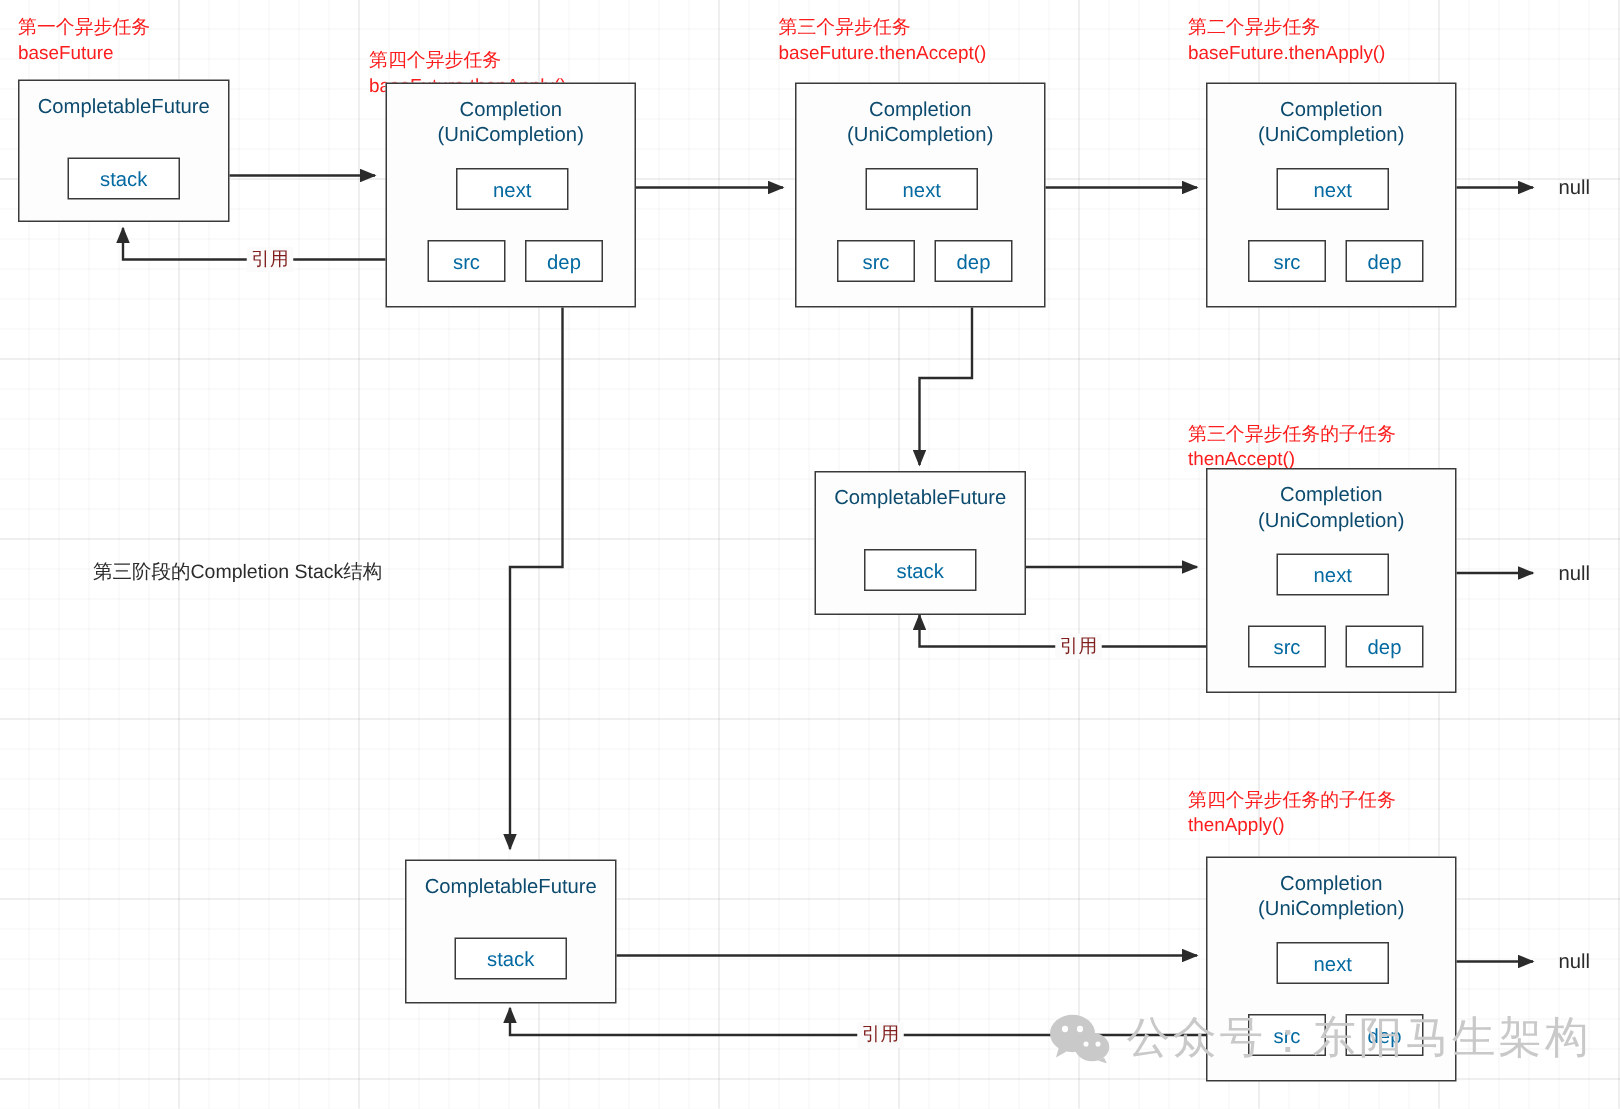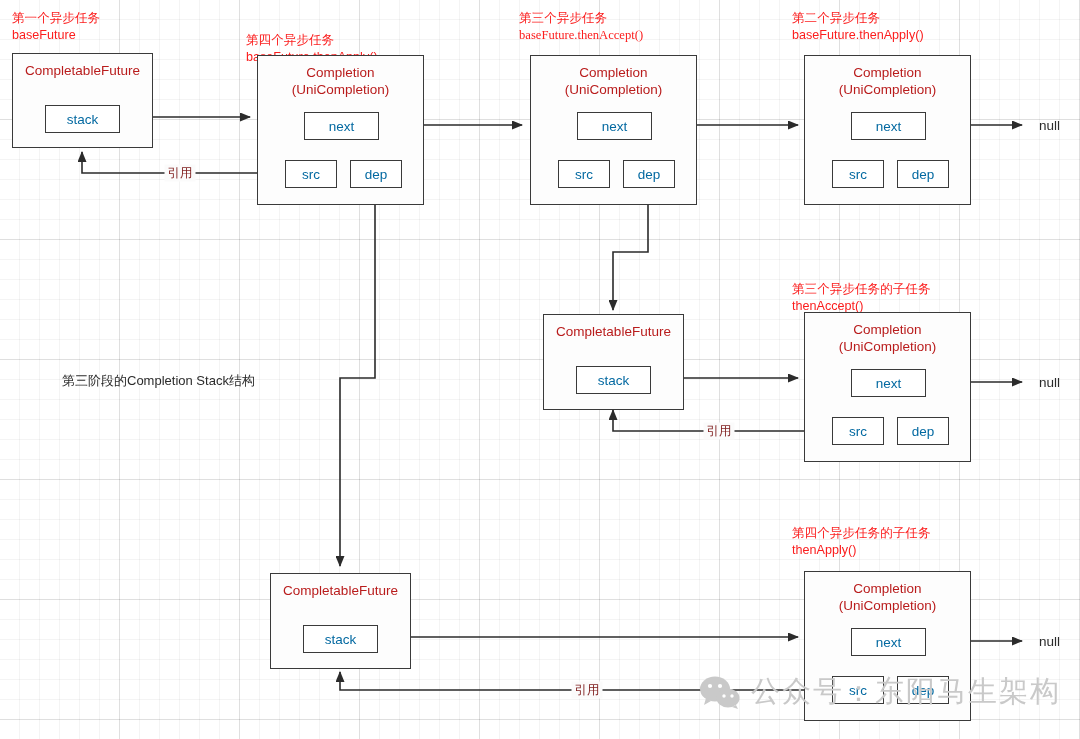--- a/index.html
+++ b/index.html
@@ -19,21 +19,21 @@
       linear-gradient(to right,  rgba(0,0,0,0.045) 1px, transparent 1px),
       linear-gradient(to bottom, rgba(0,0,0,0.045) 1px, transparent 1px);
     background-size:120px 120px,120px 120px,20px 20px,20px 20px;
     background-position:-1px -1px,-1px -1px,-1px -1px,-1px -1px;
   }
   svg#wires{position:absolute;left:0;top:0;width:1080px;height:739px;pointer-events:none;}
 
   .node{position:absolute;border:1.6px solid #3a3a3a;background:#fdfdfd;box-sizing:border-box;}
   .node-title{
     position:absolute;left:0;right:0;top:8px;
-    text-align:center;color:#b91c1c;font-size:13.5px;line-height:17px;
+    text-align:center;color:#0c4a6e;font-size:13.5px;line-height:17px;
     white-space:pre-line;
   }
   .slot{
     position:absolute;border:1.5px solid #3a3a3a;background:#ffffff;
     box-sizing:border-box;display:flex;align-items:center;justify-content:center;
     color:#0369a1;font-size:13.5px;
   }
   .caption{
     position:absolute;text-align:left;color:#fb1d1d;
     font-size:12.6px;line-height:16.5px;white-space:pre-line;font-weight:500;
@@ -78,21 +78,21 @@
       <path d="M374,637 L798,637" marker-end="url(#ah)"></path>
       <path d="M922,641 L1022,641" marker-end="url(#ah)"></path>
       <path d="M833,690 L340,690 L340,672" marker-end="url(#ah)"></path>
     </g>
   </svg>
 
   <div class="caption" style="left:12px;top:10px;width:141px;">第一个异步任务
 baseFuture</div>
   <div class="caption" style="left:246px;top:10px;width:190px;margin-top:22px;">第四个异步任务
 baseFuture.thenApply()</div>
-  <div class="caption" style="left:519px;top:10px;width:190px;font-family:Liberation Serif, serif;">第三个异步任务
+  <div class="caption" style="left:519px;top:10px;width:190px;">第三个异步任务
 baseFuture.thenAccept()</div>
   <div class="caption" style="left:792px;top:10px;width:190px;">第二个异步任务
 baseFuture.thenApply()</div>
   <div class="caption" style="left:792px;top:265px;width:190px;margin-top:16px;">第三个异步任务的子任务
 thenAccept()</div>
   <div class="caption" style="left:792px;top:525px;width:190px;">第四个异步任务的子任务
 thenApply()</div>
 
   <div class="freetext" style="left:62px;top:372px;">第三阶段的Completion Stack结构</div>
 

